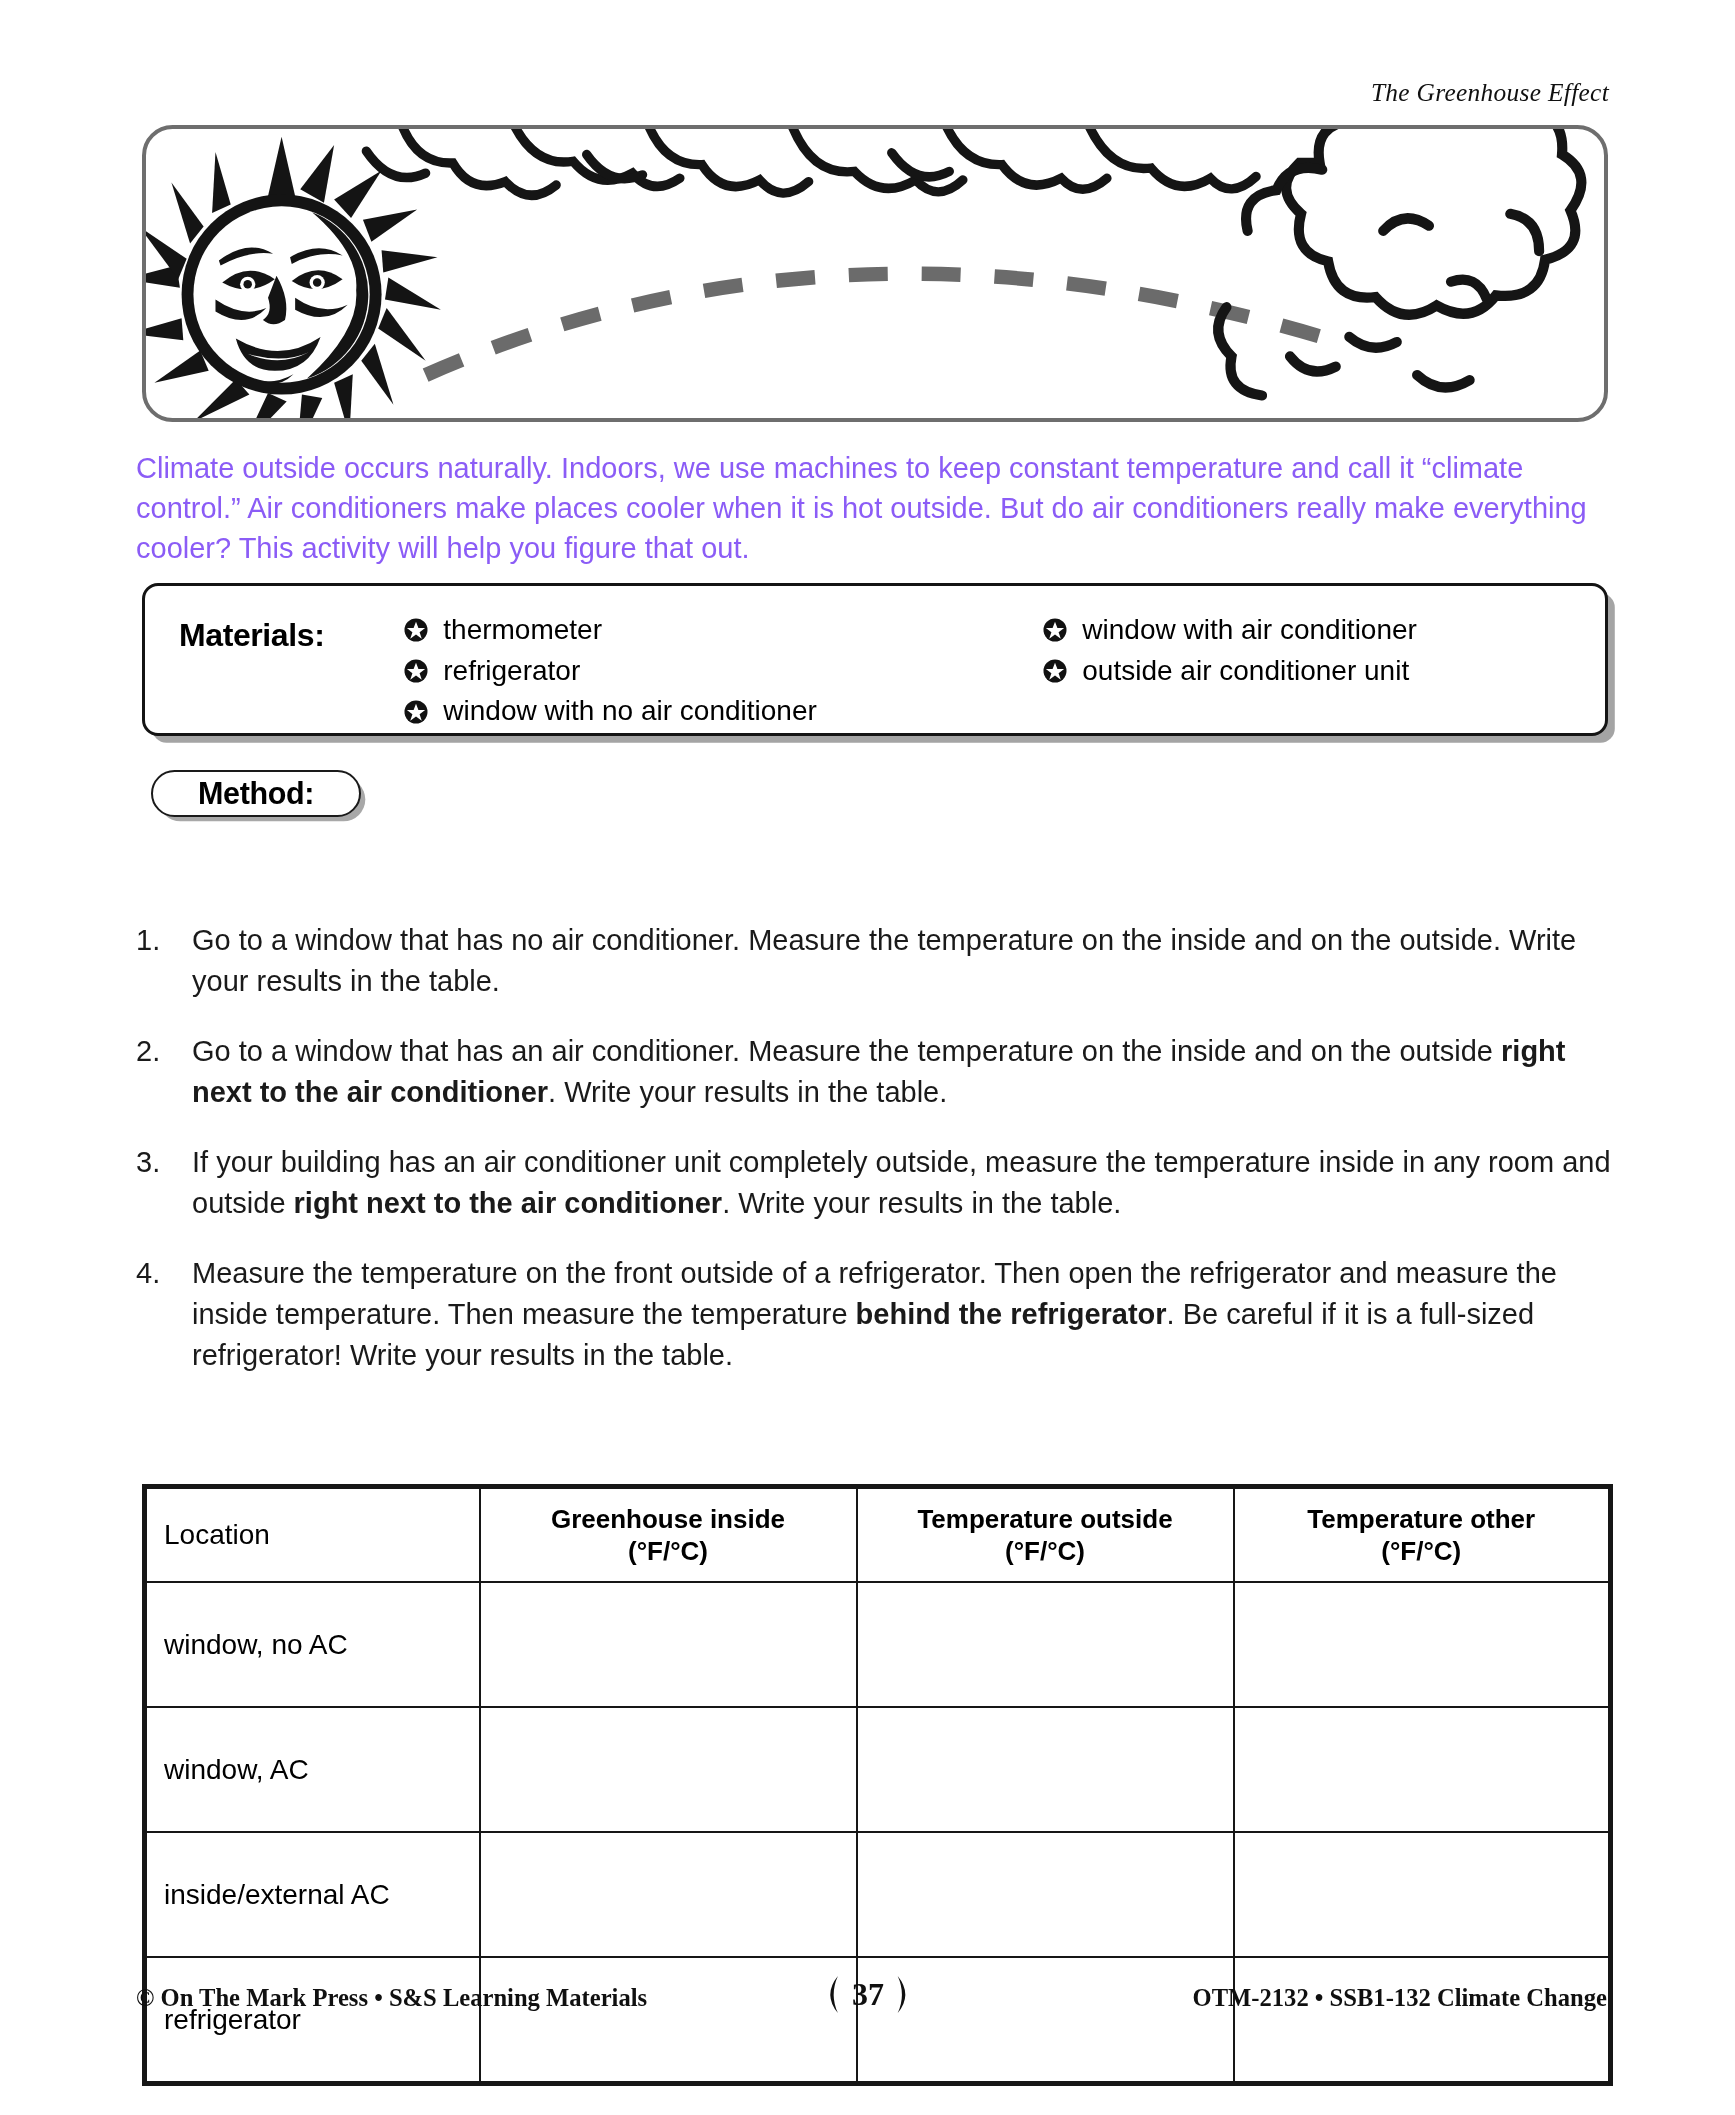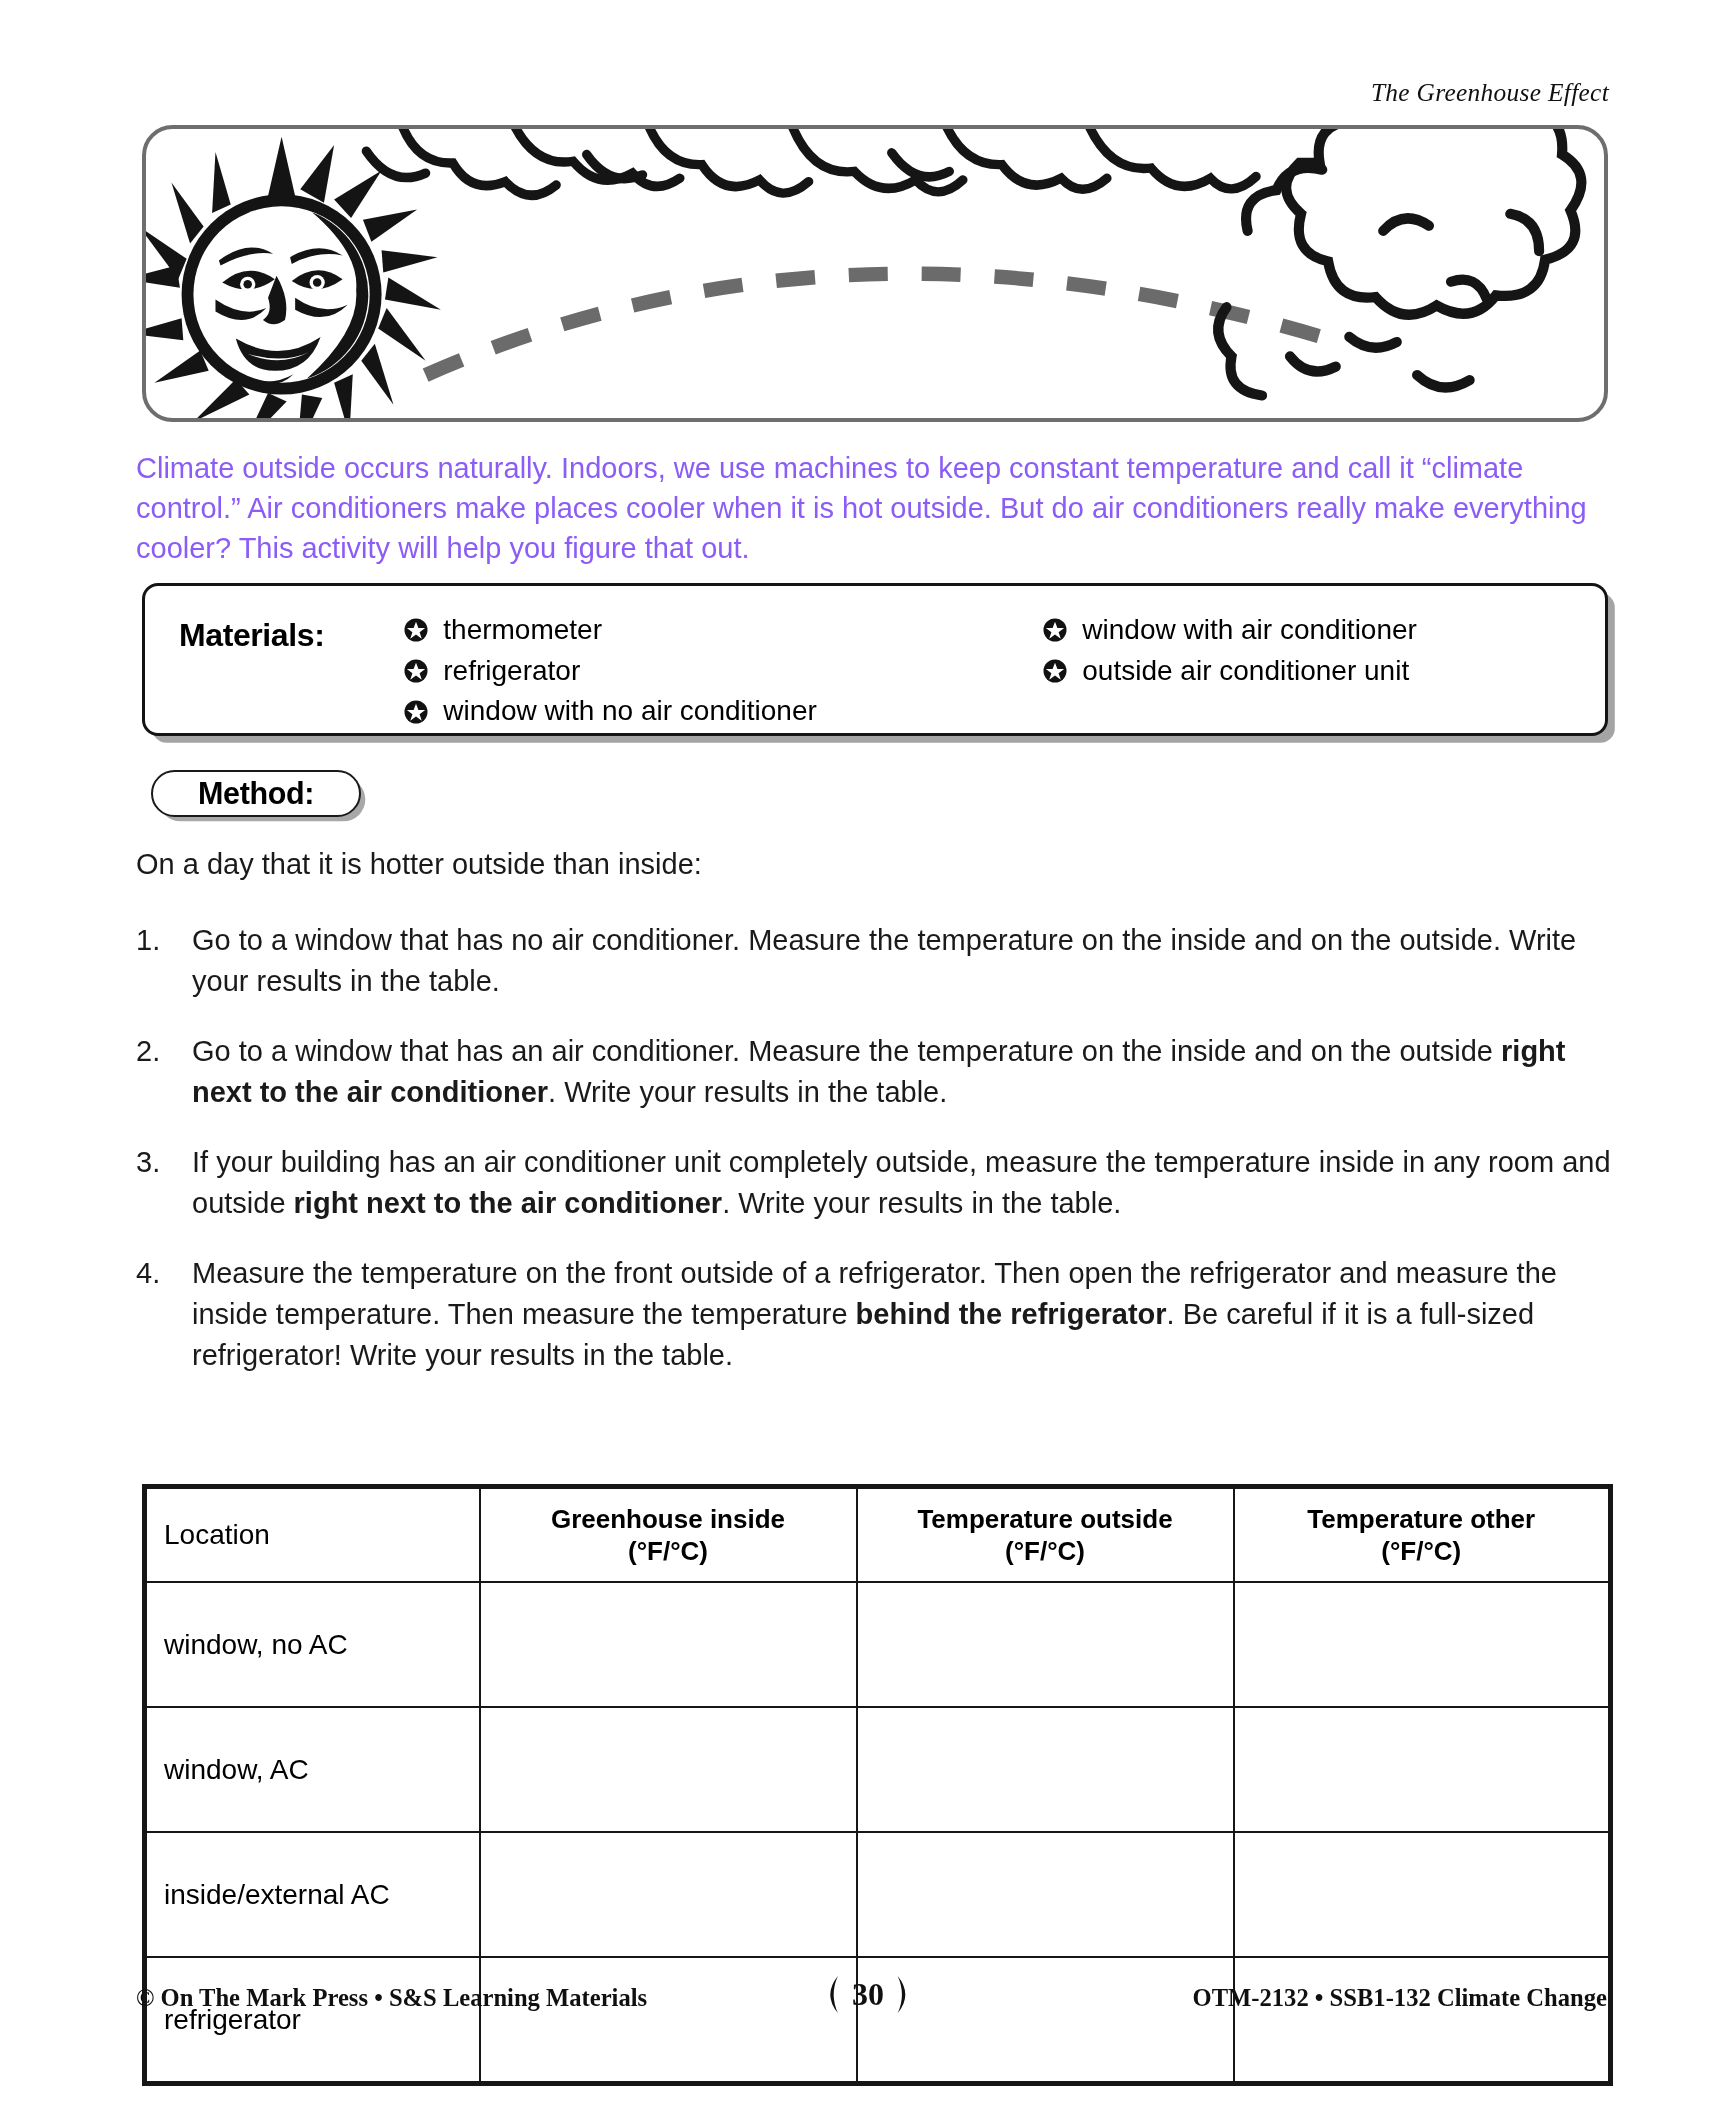--- a/index.html
+++ b/index.html
@@ -395,21 +395,20 @@
         </svg>
         <span>outside air conditioner unit</span>
       </div>
     </div>
   </div>
 
   <div class="method-pill">
     <div class="method-text">Method:</div>
   </div>
 
-  <div class="lead-in">On a day that it is hotter outside than inside:</div>
 
   <div class="steps" id="steps-container">
       <div class="step">
         <div class="step-num">1.</div>
         <div class="step-text"><span>Go to a window that has no air conditioner. Measure the temperature on the inside and on the outside. Write your results in the table.</span></div>
       </div>
       <div class="step">
         <div class="step-num">2.</div>
         <div class="step-text"><span>Go to a window that has an air conditioner. Measure the temperature on the inside and on the outside </span><b>right next to the air conditioner</b><span>. Write your results in the table.</span></div>
       </div>
@@ -473,21 +472,21 @@
           <td class="blank-cell"></td>
         </tr>
       </tbody>
   </table>
 
   <div class="footer-left">© On The Mark Press • S&amp;S Learning Materials</div>
   <div class="footer-page">
     <svg width="18.6" height="39" viewBox="0 0 22 46">
       <path d="M20 1 Q 2 23 20 45 Q 10 23 20 1 Z" fill="#101010"></path>
     </svg>
-    <span class="page-num">30</span>
+    <span class="page-num">37</span>
     <svg width="18.6" height="39" viewBox="0 0 22 46">
       <path d="M2 1 Q 20 23 2 45 Q 12 23 2 1 Z" fill="#101010"></path>
     </svg>
   </div>
   <div class="footer-right">OTM-2132 • SSB1-132 Climate Change</div>
 
 </div>
 
 
 </body></html>

